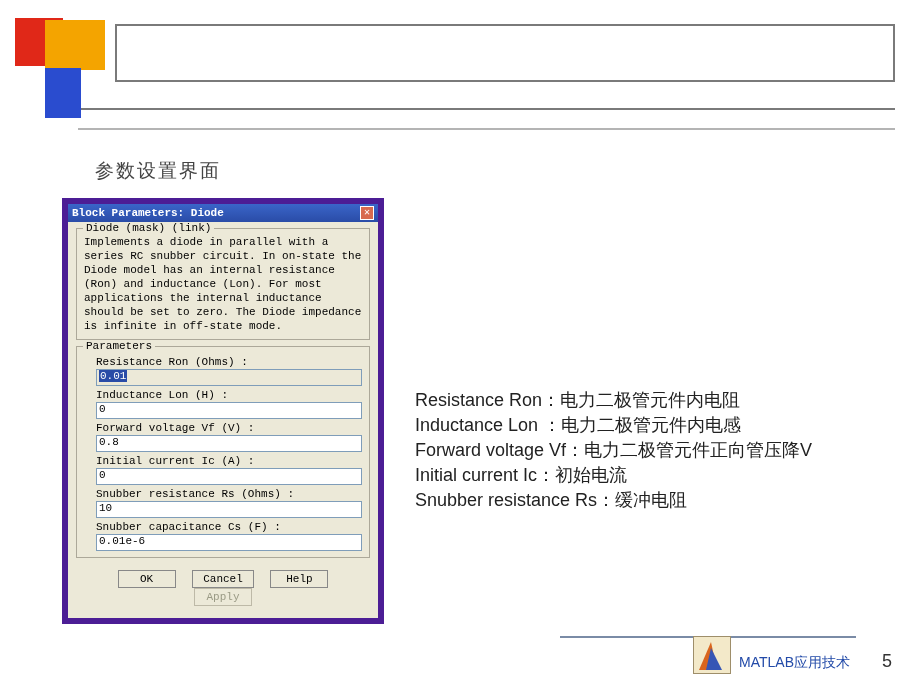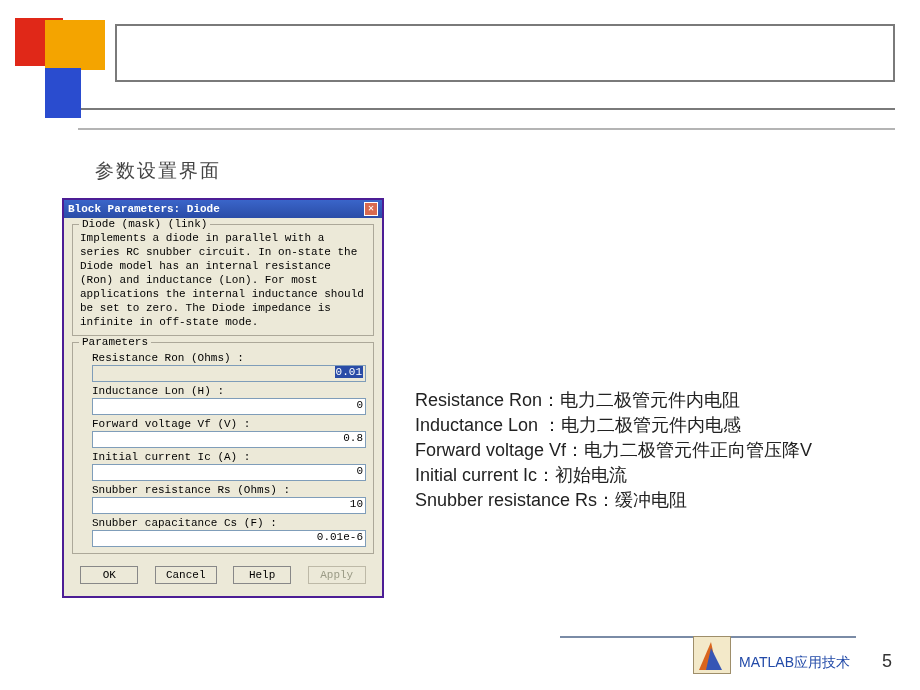--- a/index.html
+++ b/index.html
@@ -51,21 +51,21 @@
     top: 158px; left: 95px;
     font-size: 19px;
     color: #444;
     letter-spacing: 2px;
   }
   .dialog {
     position: absolute;
     top: 198px; left: 62px;
     width: 322px;
     background: #ece9d8;
-    border: 2px solid #4c1d95;
+    border: 6px solid #4c1d95;
     font-family: "SimSun", "Courier New", monospace;
     font-size: 11px;
     color: #000;
   }
   .dlg-title {
     background: linear-gradient(#3a65c9,#2a4ca7);
     color: #fff;
     font-weight: bold;
     font-size: 11px;
     padding: 2px 4px;
@@ -102,21 +102,20 @@
   .param-row { margin: 3px 0 0 12px; }
   .param-label { display:block; margin:3px 0 1px 0; }
   .param-input {
     width: 100%;
     height: 17px;
     border: 1px solid #7f9db9;
     background: #fff;
     font-family: "SimSun","Courier New",monospace;
     font-size: 11px;
     padding: 0 2px;
-    text-align: right;
   }
   .param-input.selected {
     background: #ece9d8;
   }
   .param-input .selval {
     background:#2a4ca7; color:#fff; padding:0 1px;
   }
   .dlg-buttons {
     text-align: center;
     padding: 6px 0 8px 0;

